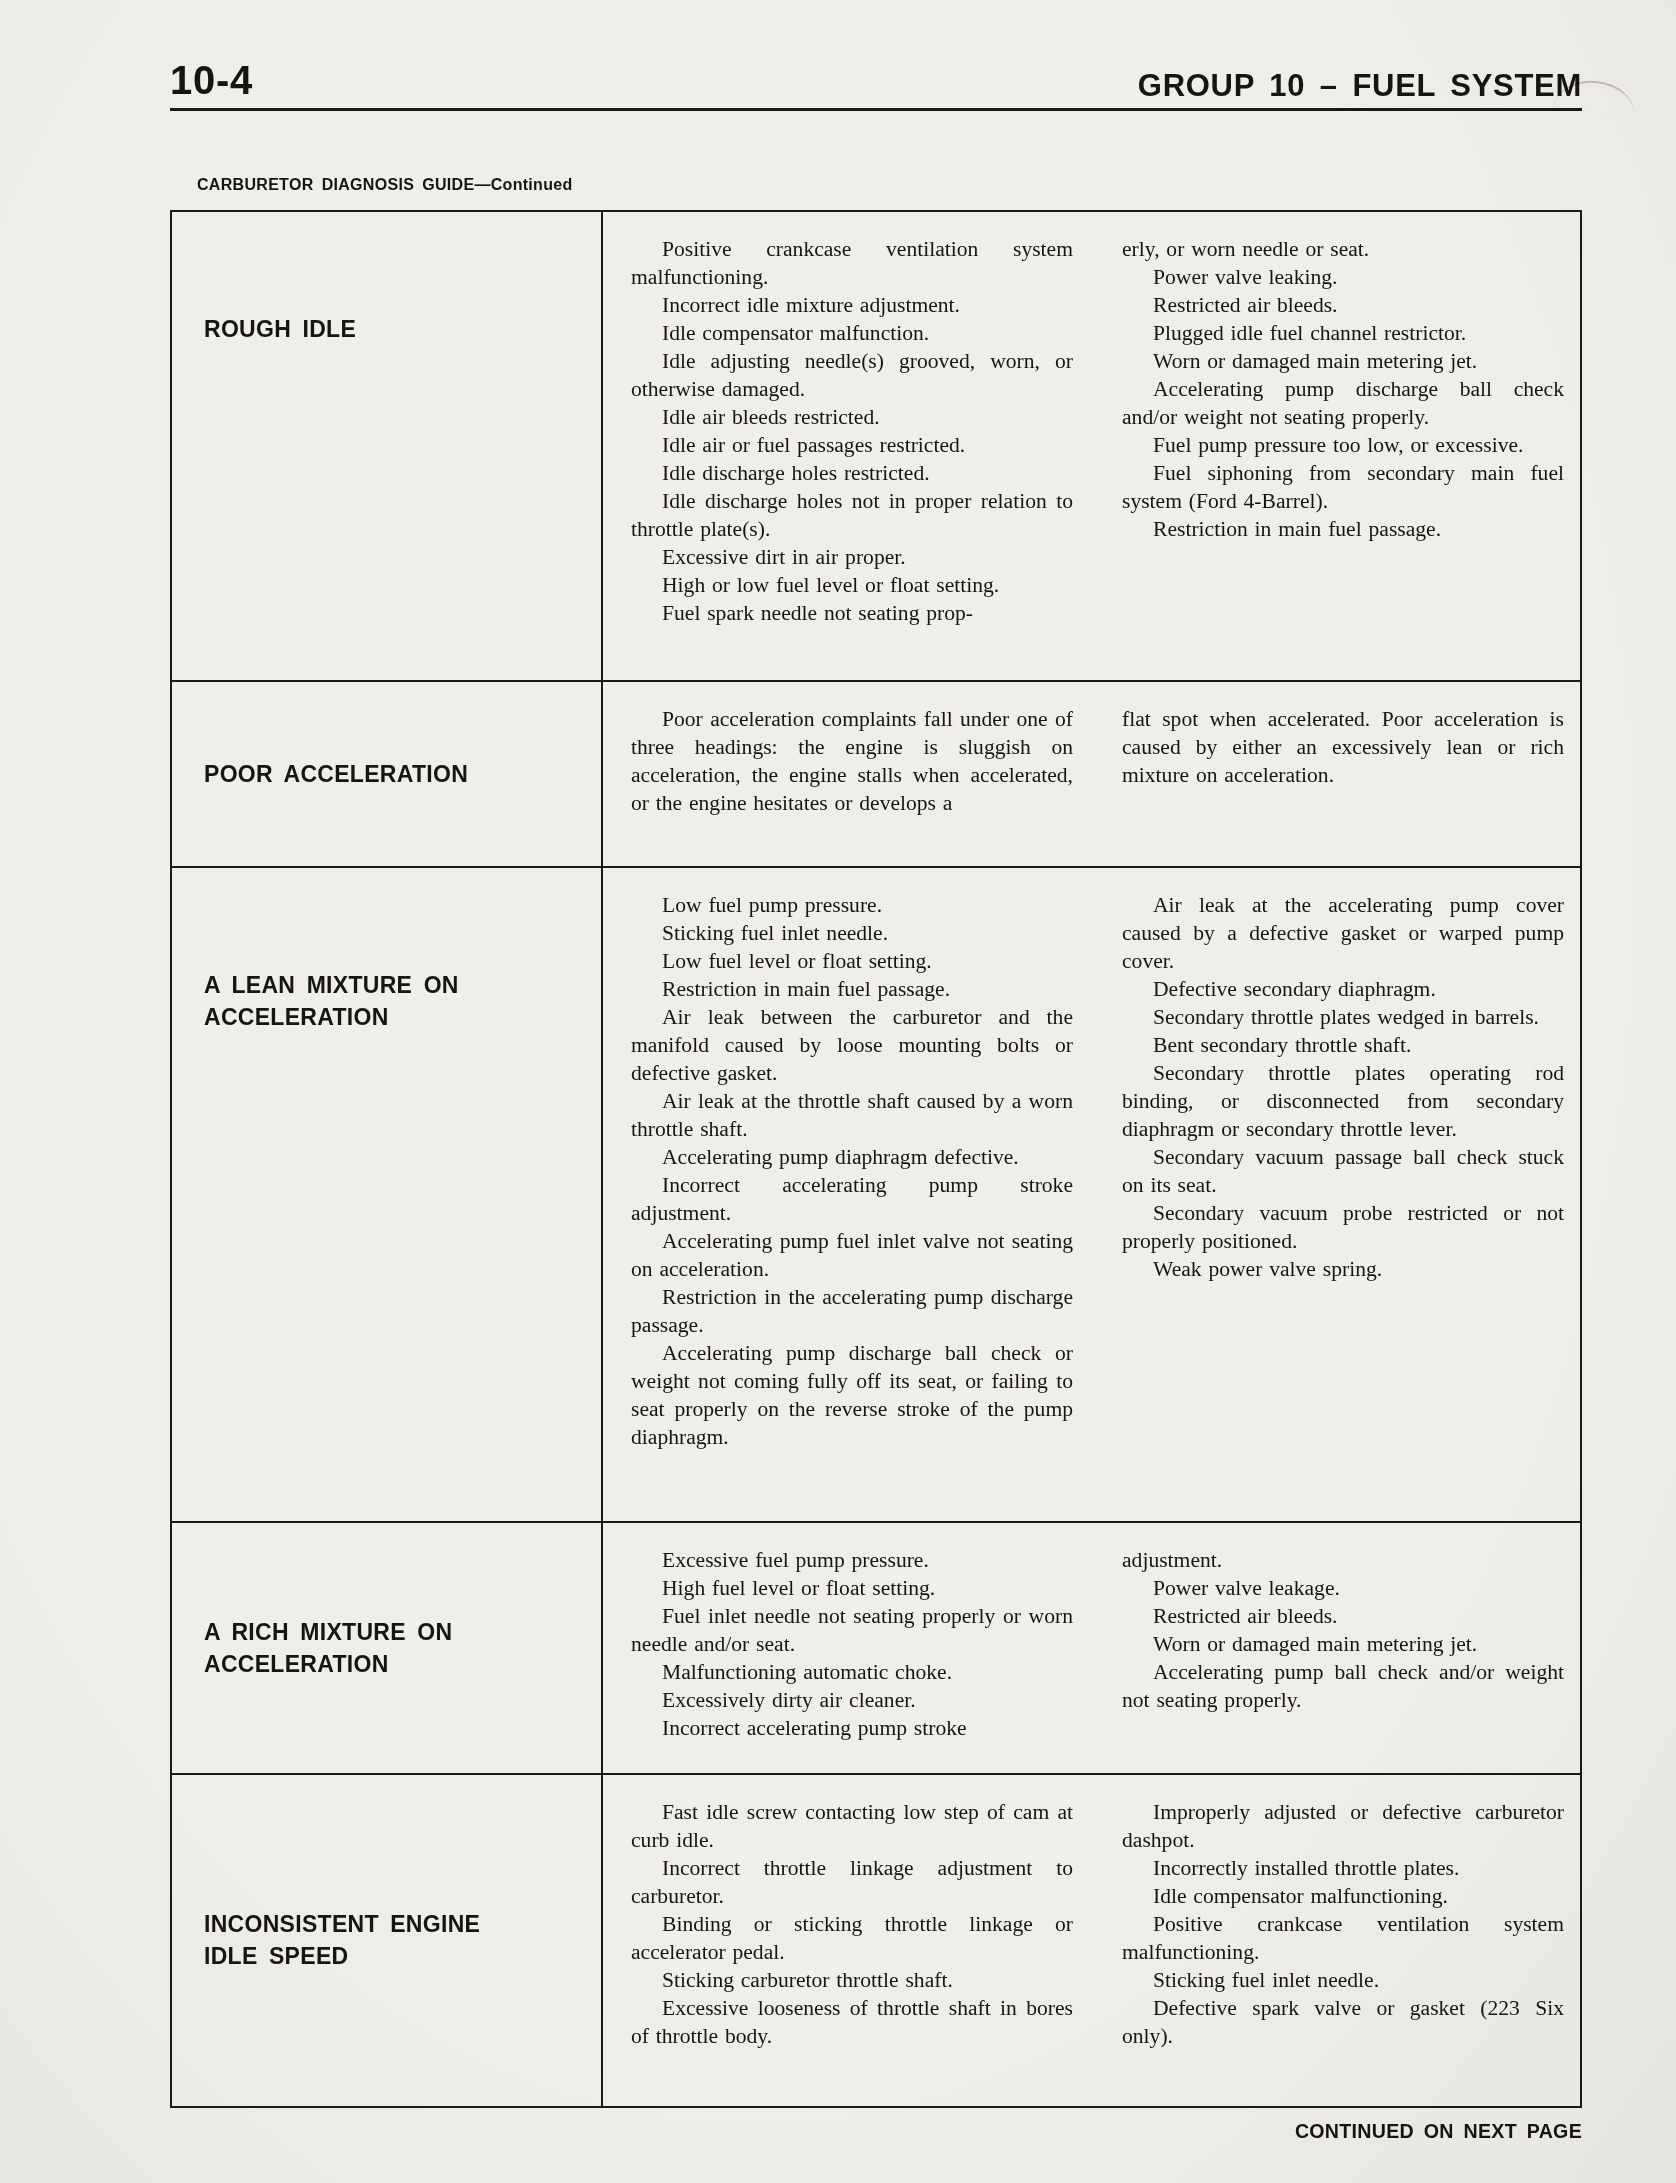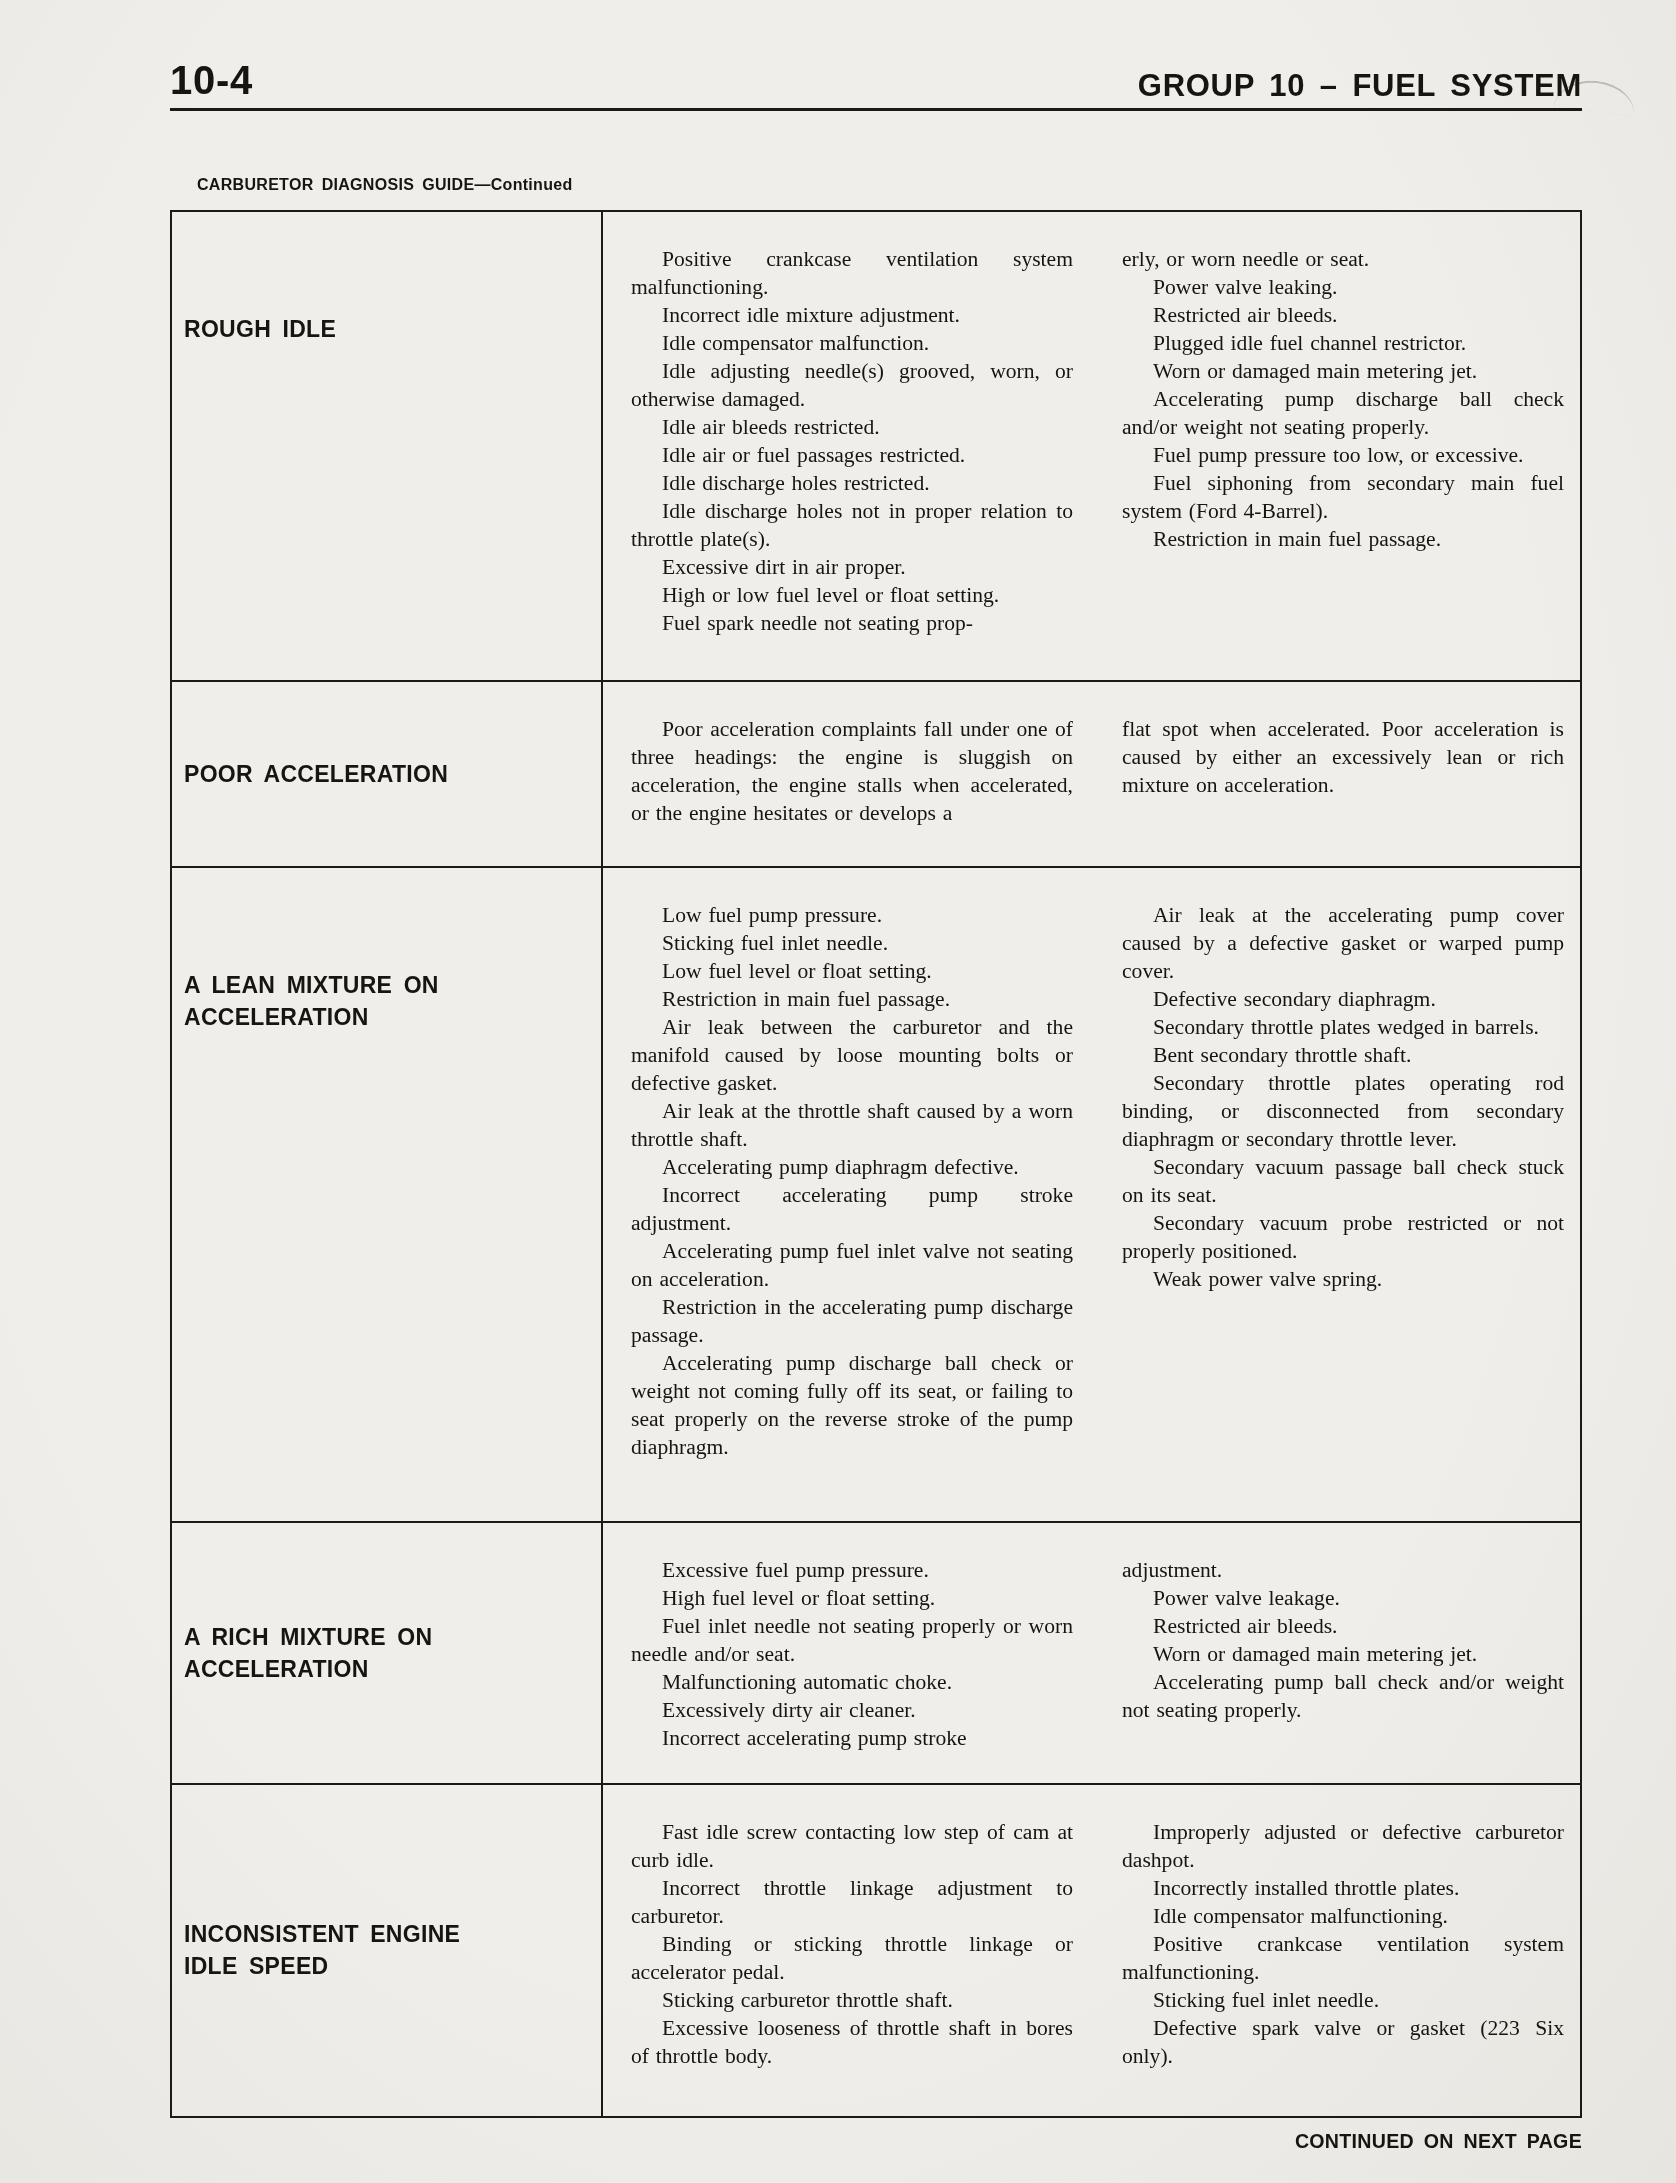--- a/index.html
+++ b/index.html
@@ -64,42 +64,41 @@
     border: 2.7px solid #1c1a16;
   }
   .trow { display: flex; }
   .trow + .trow { border-top: 2px solid #1c1a16; }
   .condition-cell {
     width: 431px;
     flex: 0 0 431px;
     border-right: 2px solid #1c1a16;
     display: flex;
     align-items: center;
-    padding: 27px 12px;
+    padding: 27px 32px;
   }
   .trow:nth-child(1) .condition-cell,
   .trow:nth-child(3) .condition-cell {
     align-items: flex-start;
     padding-top: 101px;
   }
   .condition-text {
     font-family: "Liberation Sans", sans-serif;
     font-weight: bold;
     font-size: 23px;
     line-height: 32px;
     letter-spacing: 0.3px;
     word-spacing: 4.7px;
     max-width: 318px;
   }
   .causes-cell {
     flex: 1 1 auto;
     display: flex;
     gap: 49px;
     padding: 23px 16px 31px 28px;
-    margin-top: 10px;
   }
   .causes-col { flex: 1 1 0; }
   .cause {
     font-size: 21.6px;
     line-height: 28px;
     text-align: justify;
     text-indent: 31px;
     word-spacing: 1.4px;
   }
   .cause.no-indent { text-indent: 0; }

